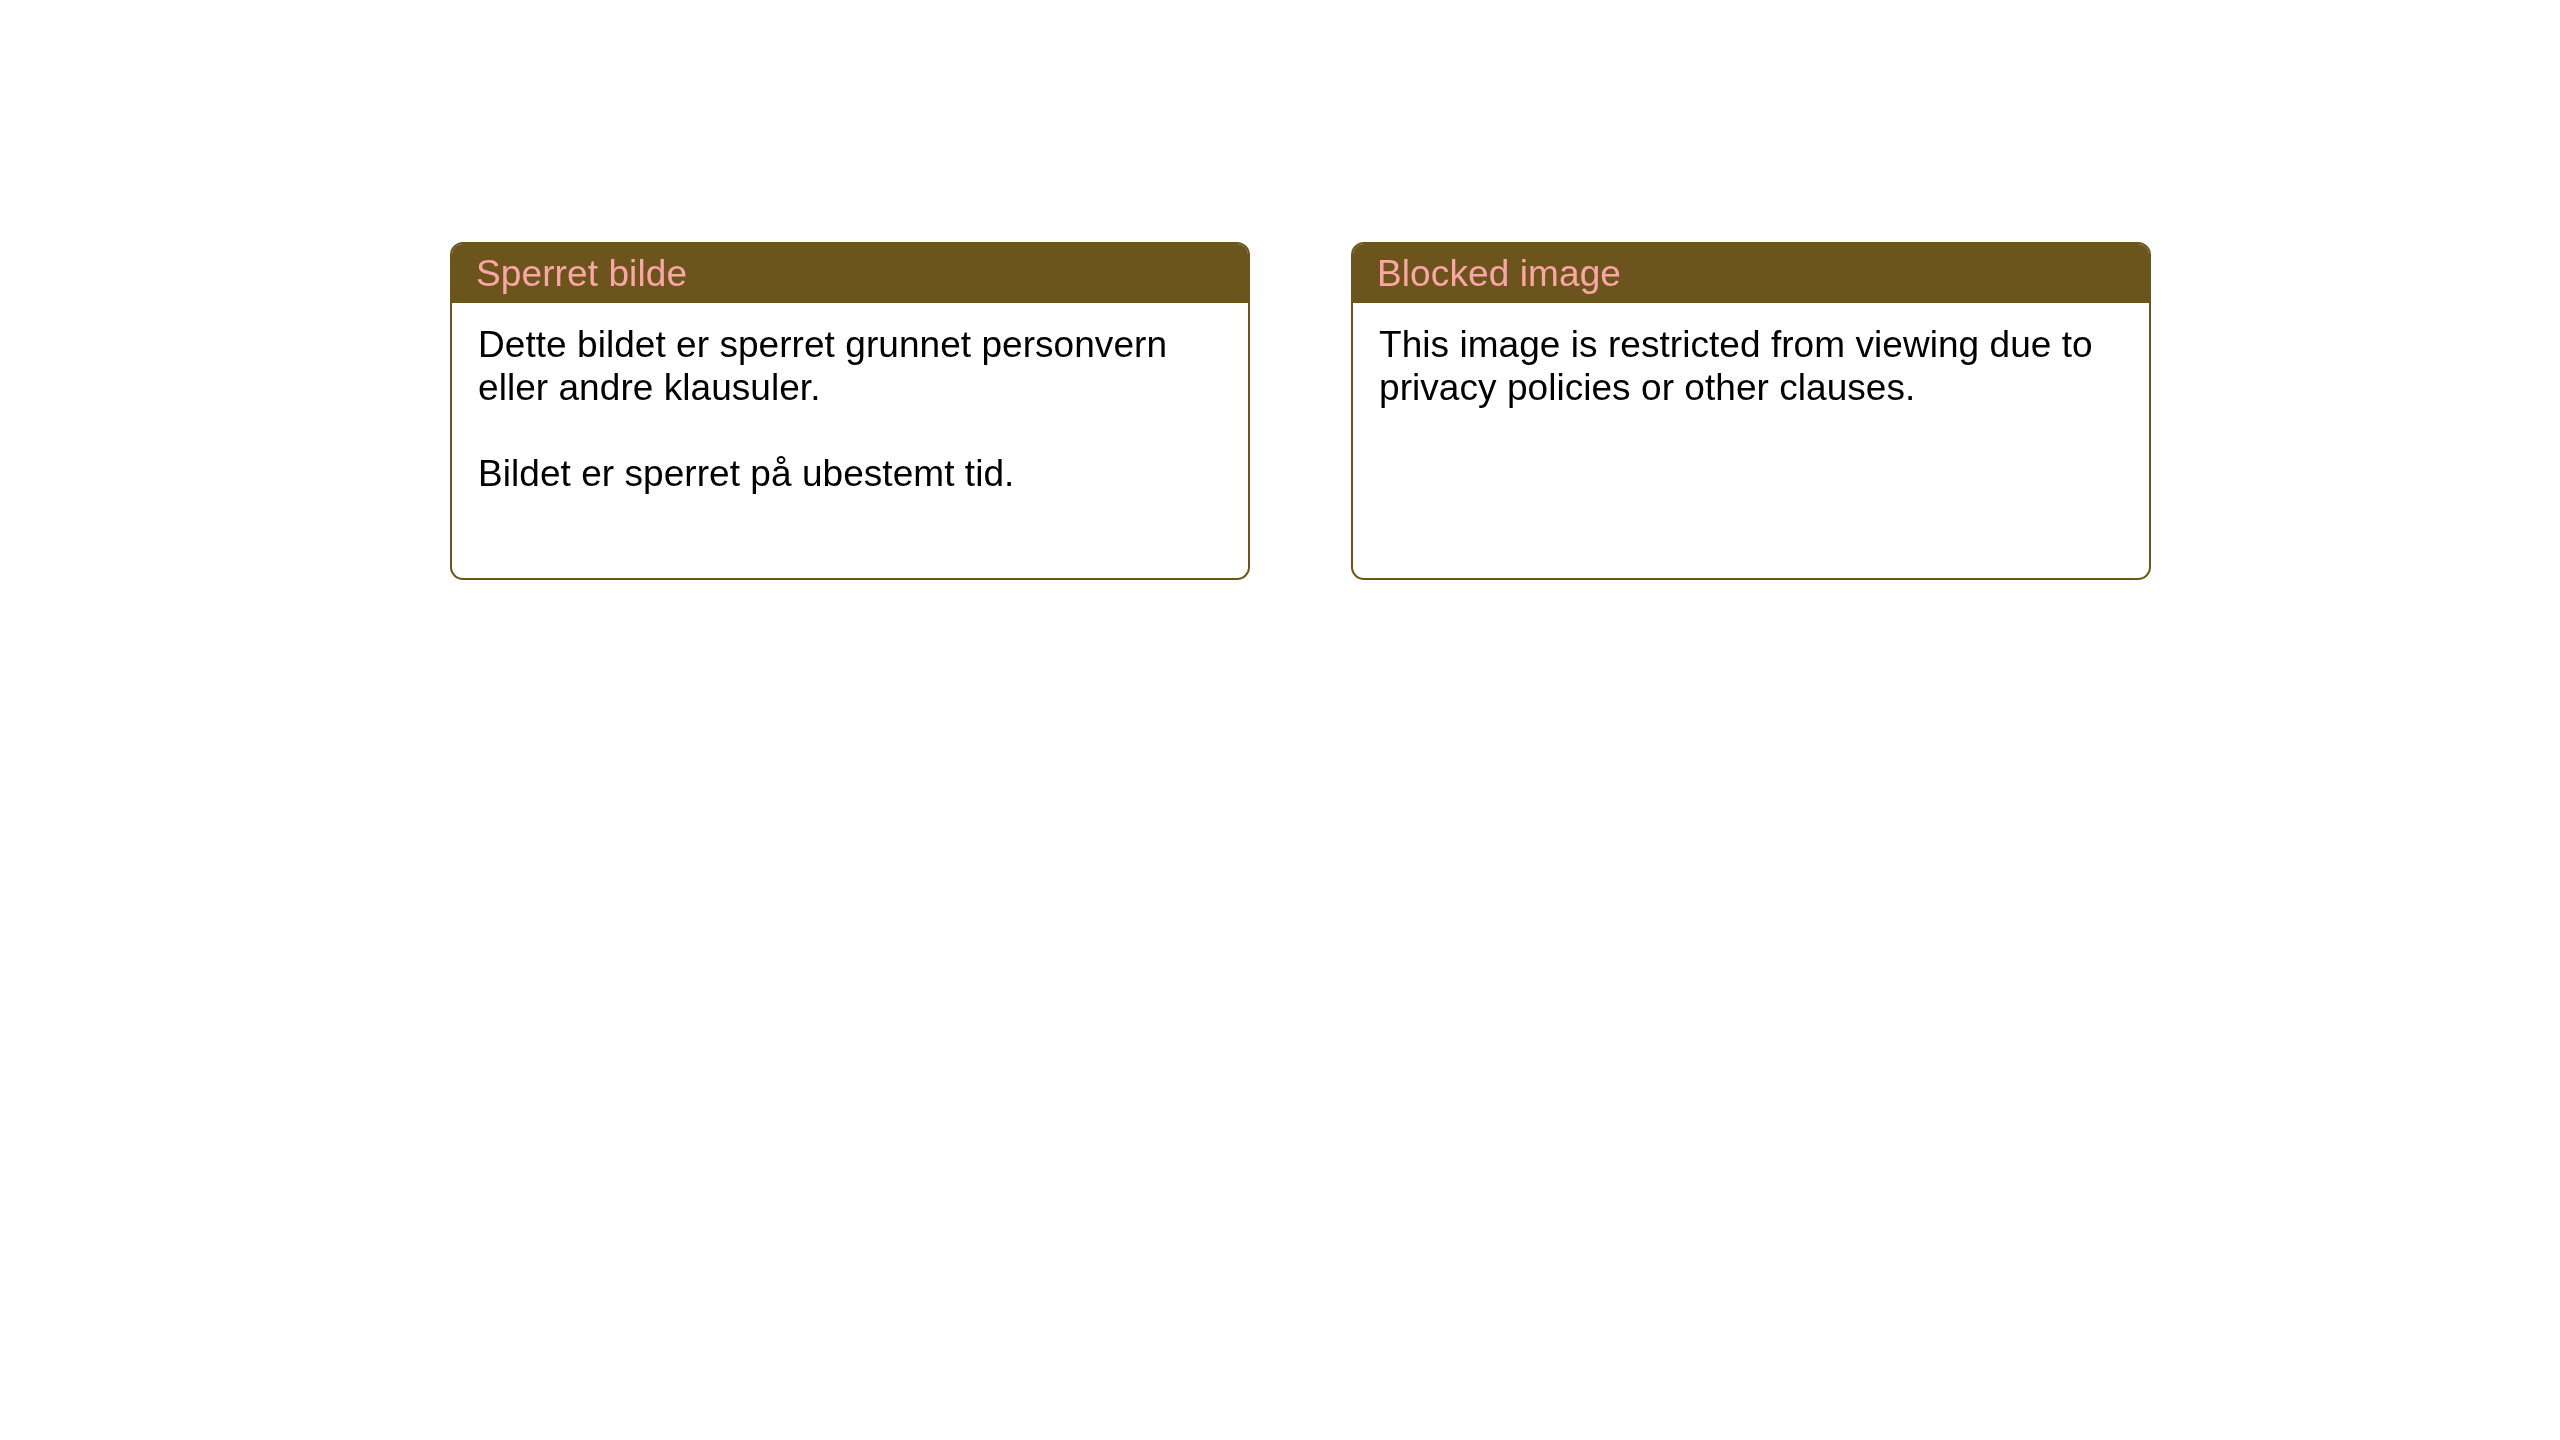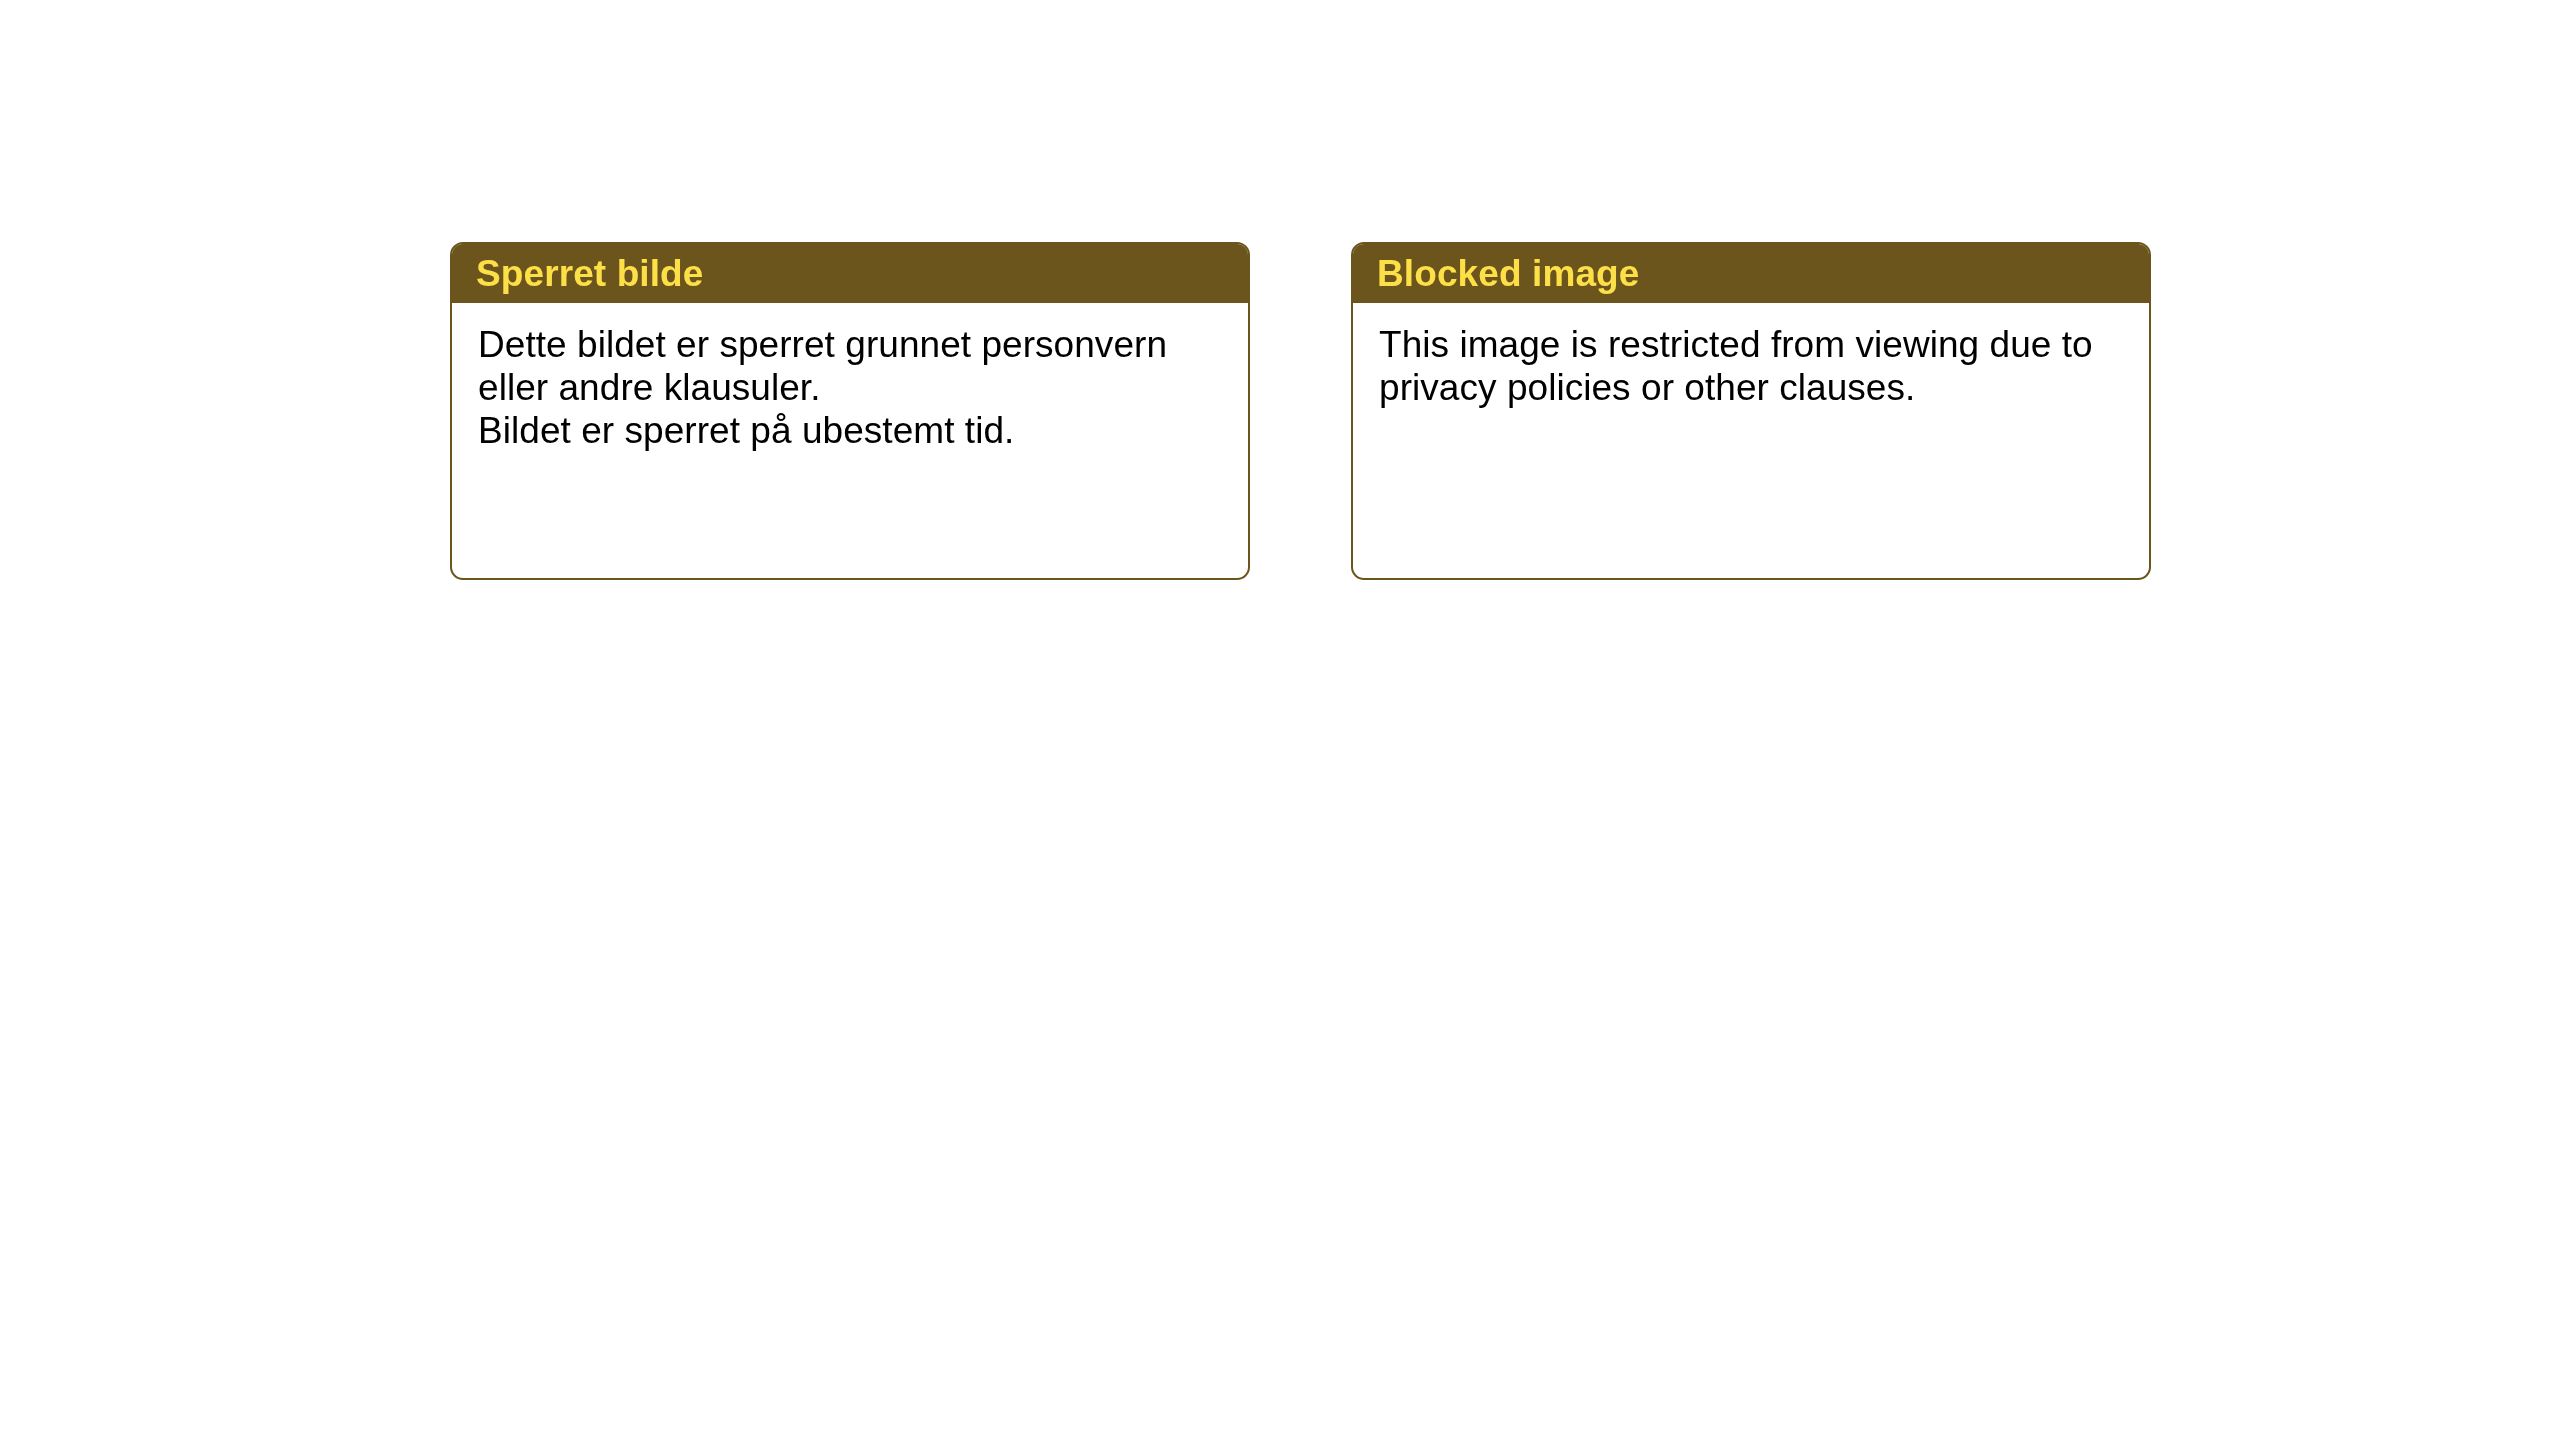--- a/index.html
+++ b/index.html
@@ -42,42 +42,43 @@
   .notice-header {
     height: 59px;
     box-sizing: border-box;
     background: #6b551c;
     display: flex;
     align-items: center;
     padding: 0 0 0 24px;
   }
 
   .notice-title {
-    color: #fde047;
+    color: #fca5a5;
     font-size: 37px;
     line-height: 40px;
-    font-weight: 700;
+    font-weight: 400;
     letter-spacing: 0.1px;
     white-space: nowrap;
   }
 
   .notice-body {
     padding: 20px 24px 0 26px;
   }
 
   .notice-paragraph {
     color: #000000;
     font-size: 37px;
     line-height: 43px;
     font-weight: 400;
     margin: 0;
     letter-spacing: 0.05px;
   }
 
   .notice-paragraph + .notice-paragraph {
+    margin-top: 43px;
   }
 </style>
 </head>
 <body>
 
 <div class="canvas">
 
   <div class="notice-card card-left">
     <div class="notice-header">
       <span class="notice-title">Sperret bilde</span>

